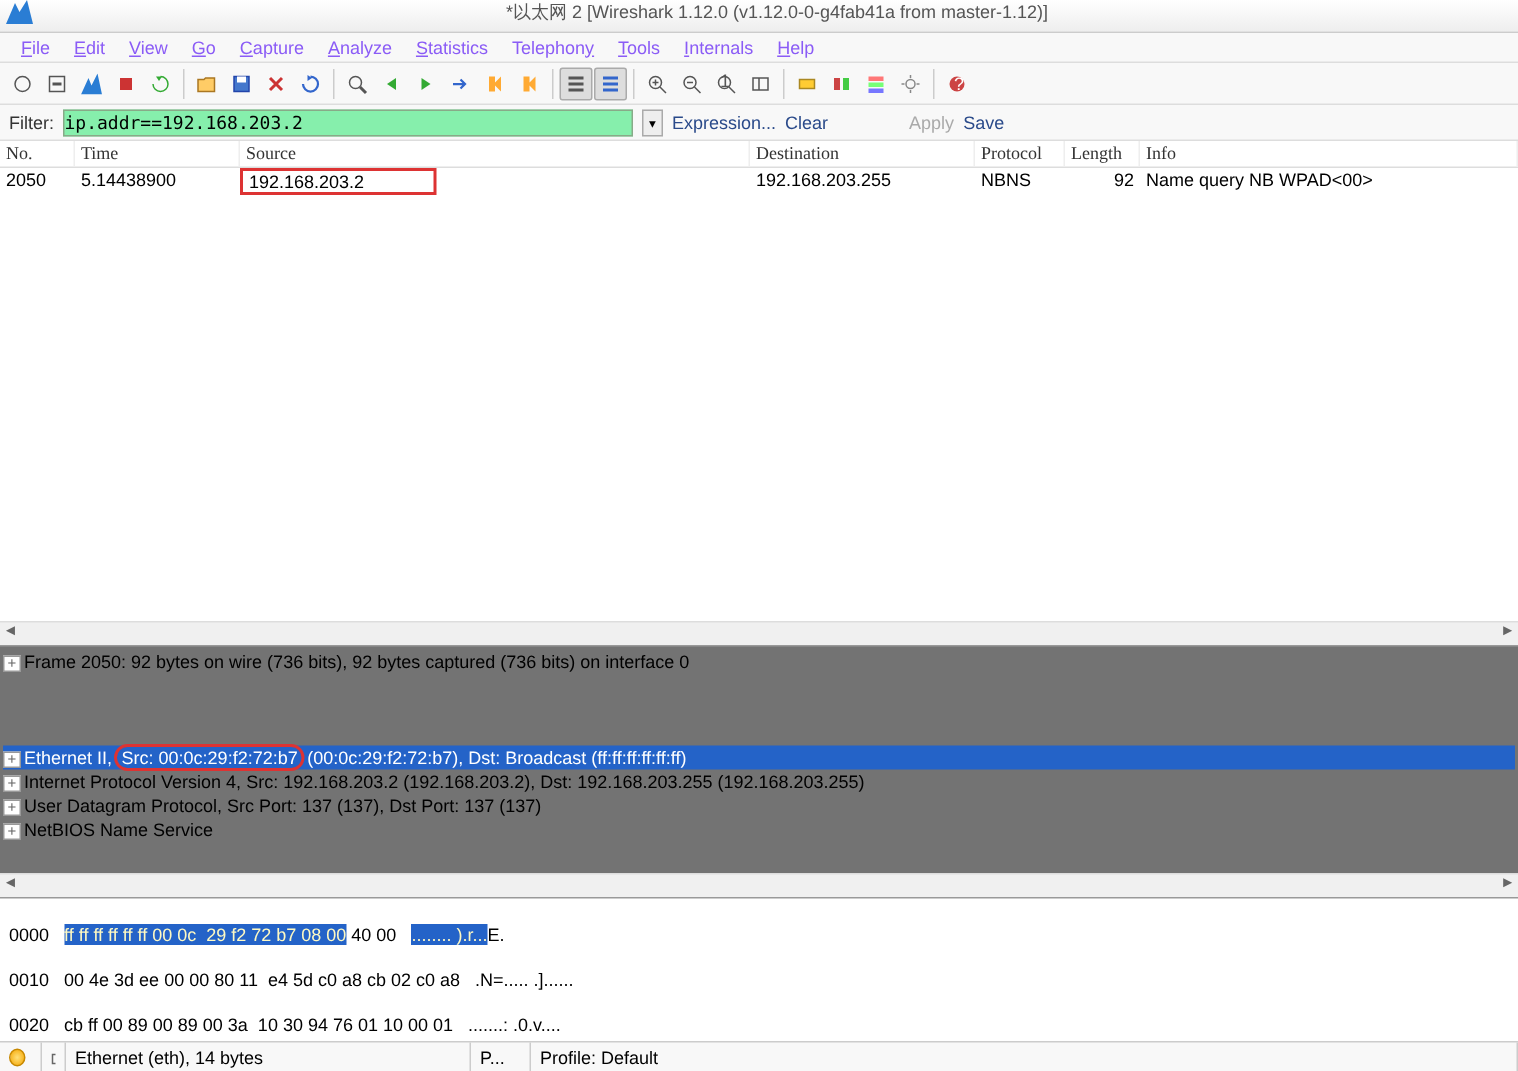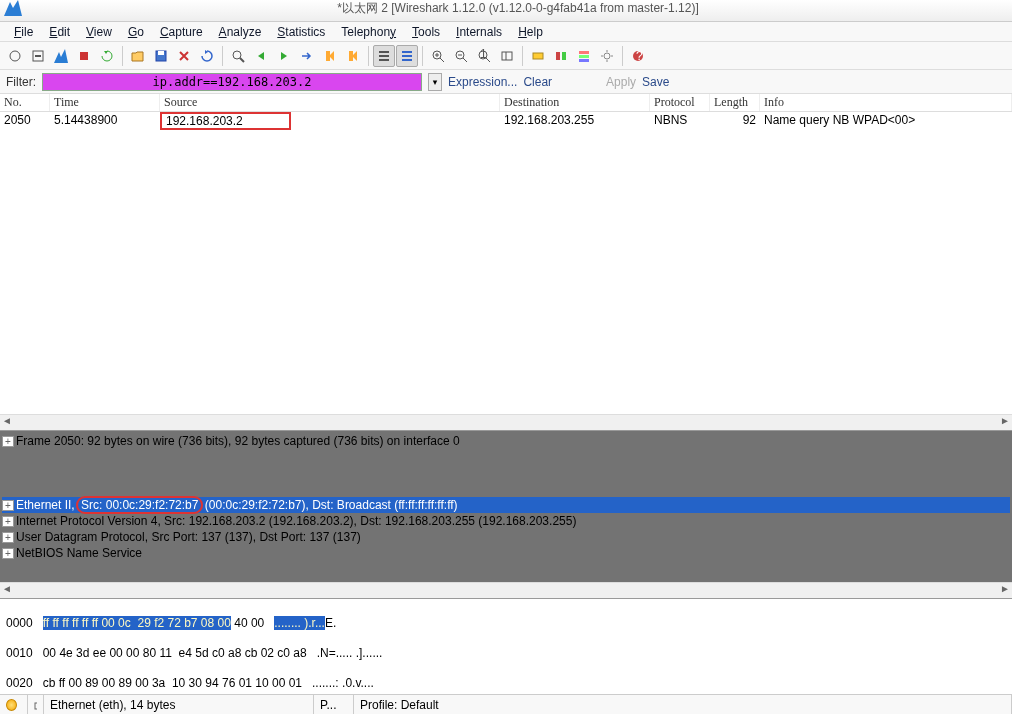--- a/index.html
+++ b/index.html
@@ -1,28 +1,28 @@
 <!DOCTYPE html>
 <html><head>
 <meta charset="utf-8">
 <style>
 * { box-sizing: border-box; margin: 0; padding: 0; font-family: "Segoe UI", Tahoma, sans-serif; font-size: 12px; }
 body { background: #fff; width: 1012px; height: 714px; overflow: hidden; display: flex; flex-direction: column; }
 .titlebar { background: linear-gradient(#fff, #eee); height: 22px; display: flex; align-items: flex-start; padding: 0 4px; border-bottom: 1px solid #ccc; }
 .titlebar .fin { width: 18px; height: 16px; margin-right: 6px; }
 .titlebar .title { flex: 1; text-align: center; color: #555; }
 .menubar { background: #f8f8f8; height: 20px; display: flex; align-items: center; padding: 0 8px; gap: 4px; border-bottom: 1px solid #ddd; }
-.menubar span { padding: 2px 6px; color: #0f172a; cursor: pointer; }
+.menubar span { padding: 2px 6px; color: #8b5cf6; cursor: pointer; }
 .menubar span u { text-decoration: underline; }
 .toolbar { background: #f8f8f8; height: 28px; display: flex; align-items: center; padding: 0 4px; gap: 1px; border-bottom: 1px solid #ddd; }
 .tb-btn { width: 22px; height: 22px; border: 1px solid transparent; border-radius: 2px; display: flex; align-items: center; justify-content: center; cursor: pointer; }
 .tb-sep { width: 1px; height: 20px; background: #ccc; margin: 0 3px; }
 .filterbar { background: #f8f8f8; height: 24px; display: flex; align-items: center; padding: 0 6px; gap: 6px; border-bottom: 1px solid #ddd; }
 .filterbar .lbl { color: #333; }
-.filterbar input { flex: 0 0 380px; height: 18px; background: #d946ef; border: 1px solid #8a8; padding: 0 0; font-family: monospace; font-size: 12px; text-align: center; }
+.filterbar input { flex: 0 0 380px; height: 18px; background: #86efac; border: 1px solid #8a8; padding: 0 0; font-family: monospace; font-size: 12px; }
 .filterbar .dd { width: 14px; height: 18px; border: 1px solid #aaa; background: #eee; display: flex; align-items: center; justify-content: center; font-size: 9px; }
 .filterbar .link { color: #2a4a8a; cursor: pointer; }
 .filterbar .link.dis { color: #aaa; margin-left: 48px; }
 .packet-list { flex: 0 0 320px; background: #fff; overflow: auto; position: relative; font-family: "Courier New", monospace; }
 .plist-head { display: flex; border-bottom: 1px solid #ddd; background: #fff; }
 .plist-head div { border-right: 1px solid #eee; padding: 1px 4px; color: #333; font-family: "Segoe UI"; }
 .plist-row { display: flex; white-space: pre; }
 .plist-row div { padding: 1px 4px; }
 .redbox { border: 2px solid #d33; }
 .details { flex: 1 1 auto; border-top: 1px solid #999; background: #737373; overflow: auto; font-family: "Courier New", monospace; padding: 2px; line-height: 16px; }

